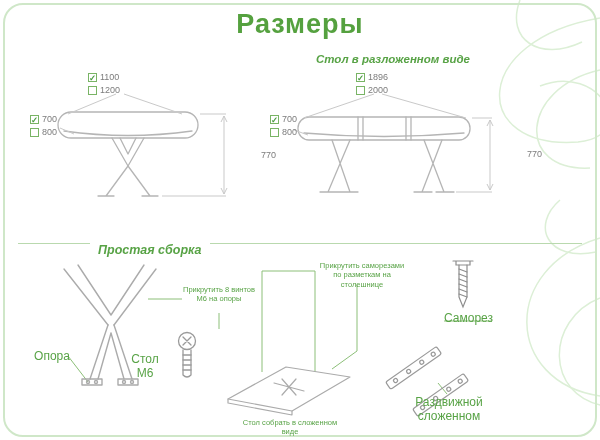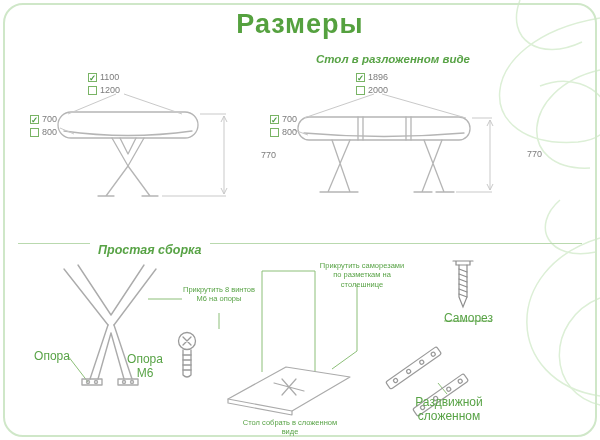--- a/index.html
+++ b/index.html
@@ -182,21 +182,21 @@
       <path d="M52 62 L34 116 M55 70 L42 116 M58 62 L76 116 M55 70 L68 116"></path>
       <path d="M26 116 L46 116 L46 122 L26 122 Z M62 116 L82 116 L82 122 L62 122 Z"></path>
       <circle cx="32" cy="119" r="1.5"></circle>
         <circle cx="40" cy="119" r="1.5"></circle>
       <circle cx="68" cy="119" r="1.5"></circle>
         <circle cx="76" cy="119" r="1.5"></circle>
     </g>
   </svg>
   <span class="asm-label" style="left:34px; top:94px; width:36px">Опора</span>
 
-  <span class="asm-label" style="left:122px; top:97px; width:46px">Опора М6</span>
+  <span class="asm-label" style="left:122px; top:97px; width:46px">Стол М6</span>
   <svg class="part" style="left:170px; top:76px; width:34px; height:50px" viewBox="0 0 34 50">
     <g fill="none" stroke="#9a9a9a" stroke-width="1.3" stroke-linecap="round">
       <circle cx="17" cy="10" r="8.5"></circle>
       <path d="M13 6 L21 14 M21 6 L13 14"></path>
       <path d="M13 19 L13 44 M21 19 L21 44 M13 44 Q17 48 21 44"></path>
       <path d="M13 24 L21 24 M13 29 L21 29 M13 34 L21 34 M13 39 L21 39"></path>
     </g>
   </svg>
 
   <span class="asm-note" style="left:182px; top:30px; width:74px">Прикрутить 8 винтов М6 на опоры</span>

